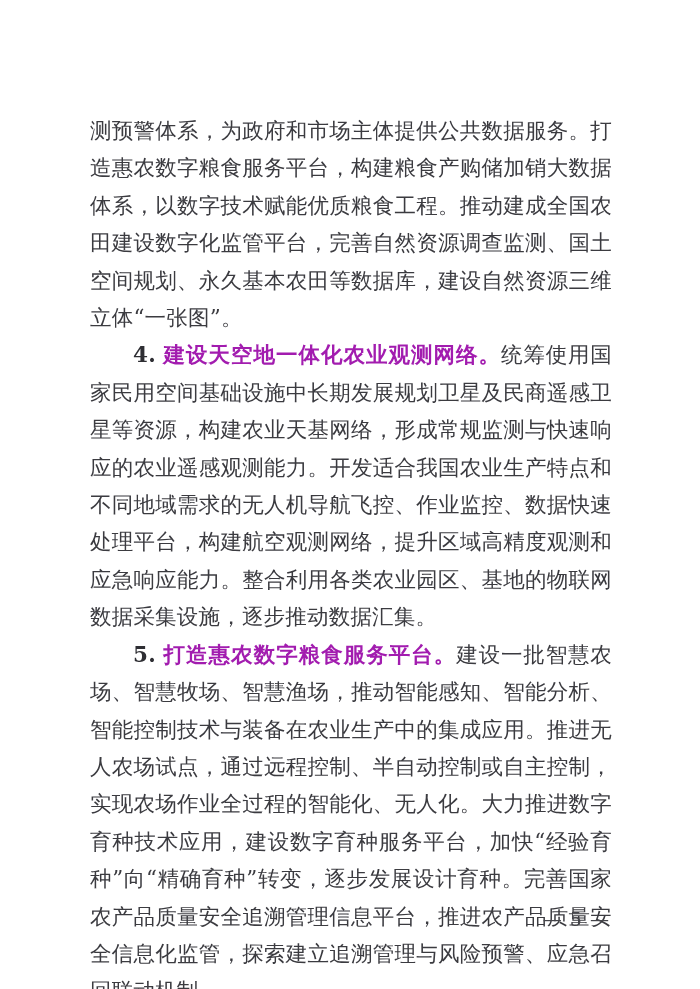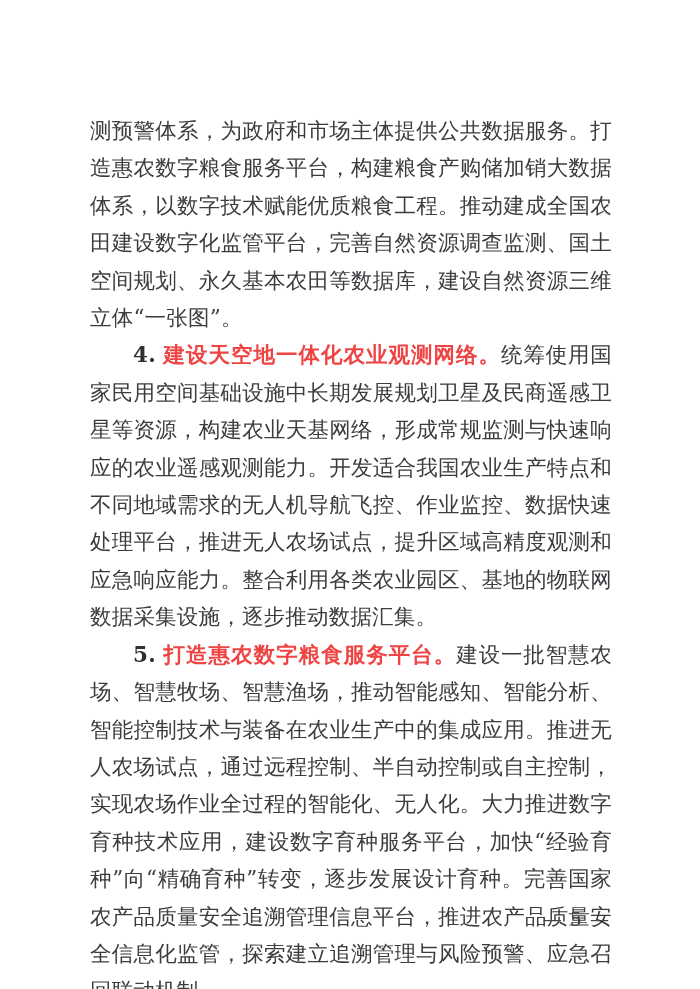--- a/index.html
+++ b/index.html
@@ -43,21 +43,21 @@
     font-family: "DejaVu Serif", "Liberation Serif", serif;
     -webkit-font-smoothing: antialiased;
   }
 
   .para.indented {
     text-indent: 43px;
   }
 
   .lead {
     font-weight: bold;
-    color: #ef4444;
+    color: #a21caf;
     letter-spacing: 0.4px;
   }
 
   .num {
     font-weight: bold;
     color: #2e2e33;
   }
 
   .footer {
     position: absolute;
@@ -78,21 +78,21 @@
 
 <div class="page">
 
   <div class="content">
 
     <p class="para">
       <span>测预警体系，为政府和市场主体提供公共数据服务。打造惠农数字粮食服务平台，构建粮食产购储加销大数据体系，以数字技术赋能优质粮食工程。推动建成全国农田建设数字化监管平台，完善自然资源调查监测、国土空间规划、永久基本农田等数据库，建设自然资源三维立体“一张图”。</span>
     </p>
 
     <p class="para indented">
-      <span class="num">4.</span><span>&nbsp;</span><span class="lead">建设天空地一体化农业观测网络。</span><span>统筹使用国家民用空间基础设施中长期发展规划卫星及民商遥感卫星等资源，构建农业天基网络，形成常规监测与快速响应的农业遥感观测能力。开发适合我国农业生产特点和不同地域需求的无人机导航飞控、作业监控、数据快速处理平台，推进无人农场试点，提升区域高精度观测和应急响应能力。整合利用各类农业园区、基地的物联网数据采集设施，逐步推动数据汇集。</span>
+      <span class="num">4.</span><span>&nbsp;</span><span class="lead">建设天空地一体化农业观测网络。</span><span>统筹使用国家民用空间基础设施中长期发展规划卫星及民商遥感卫星等资源，构建农业天基网络，形成常规监测与快速响应的农业遥感观测能力。开发适合我国农业生产特点和不同地域需求的无人机导航飞控、作业监控、数据快速处理平台，构建航空观测网络，提升区域高精度观测和应急响应能力。整合利用各类农业园区、基地的物联网数据采集设施，逐步推动数据汇集。</span>
     </p>
 
     <p class="para indented">
       <span class="num">5.</span><span>&nbsp;</span><span class="lead">打造惠农数字粮食服务平台。</span><span>建设一批智慧农场、智慧牧场、智慧渔场，推动智能感知、智能分析、智能控制技术与装备在农业生产中的集成应用。推进无人农场试点，通过远程控制、半自动控制或自主控制，实现农场作业全过程的智能化、无人化。大力推进数字育种技术应用，建设数字育种服务平台，加快“经验育种”向“精确育种”转变，逐步发展设计育种。完善国家农产品质量安全追溯管理信息平台，推进农产品质量安全信息化监管，探索建立追溯管理与风险预警、应急召回联动机制。</span>
     </p>
 
   </div>
 
   <div class="footer">— 5 —</div>
 

